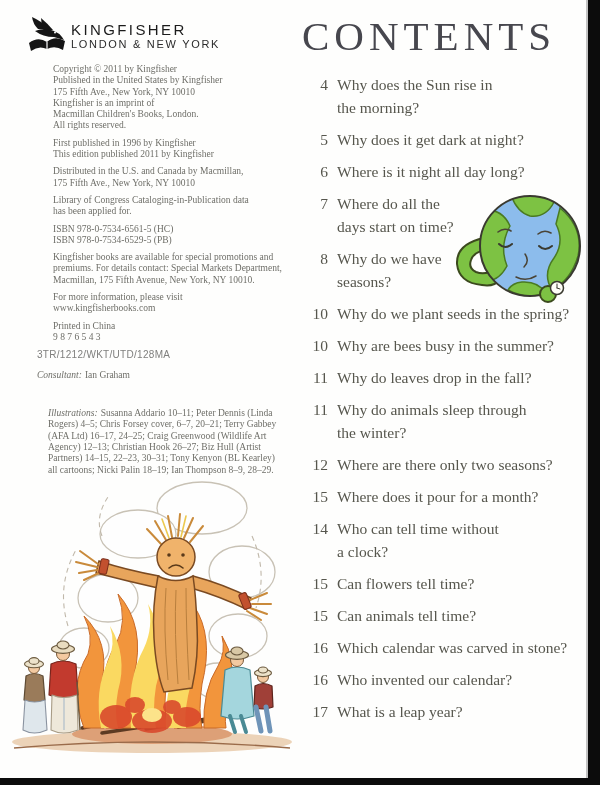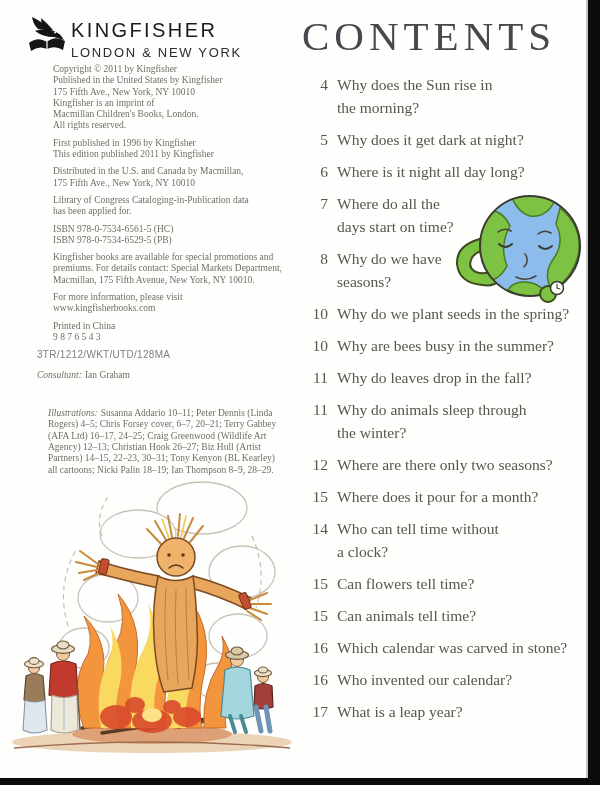--- a/index.html
+++ b/index.html
@@ -7,24 +7,24 @@
        font-family:"Liberation Serif",serif;}
   .page{position:absolute;inset:0;background:#fefefd;}
 
   
   .edge-right{position:absolute;top:0;right:0;width:12px;height:100%;background:#0c0c0c;border-left:2px solid #c2c2c2;}
   .edge-bottom{position:absolute;left:0;bottom:0;width:100%;height:7px;background:#0c0c0c;}
 
   
   .logo{position:absolute;left:28px;top:16px;display:flex;align-items:flex-start;gap:5px;}
   .logo-text{padding-top:6px;}
-  .logo-name{font-family:"Liberation Sans",sans-serif;font-weight:500;font-size:20px;
+  .logo-name{font-family:"Liberation Sans",sans-serif;font-weight:500;font-size:15px;
              letter-spacing:2.4px;color:#1b1b1b;line-height:16px;}
-  .logo-sub{font-family:"Liberation Sans",sans-serif;font-weight:400;font-size:13px;
-            letter-spacing:1.7px;color:#2b2b2b;margin-top:7px;}
+  .logo-sub{font-family:"Liberation Sans",sans-serif;font-weight:400;font-size:11px;
+            letter-spacing:1.7px;color:#2b2b2b;margin-top:0;}
 
   .left-col{position:absolute;left:37px;top:64px;width:268px;color:#6e6e68;
             font-size:9.5px;line-height:11.3px;}
   .left-col p{margin:0 0 6px 16px;white-space:pre-line;}
   .print-code{font-family:"Liberation Sans",sans-serif;font-size:10px;letter-spacing:.3px;
               color:#7f7f7d;margin:0 0 9px 0;}
   .credits{margin-top:2px;}
   .credit-line{margin-bottom:16px;}
   .credit-hang{padding-left:11px;text-indent:-11px;white-space:pre-line;}
   .ital{font-style:italic;}

